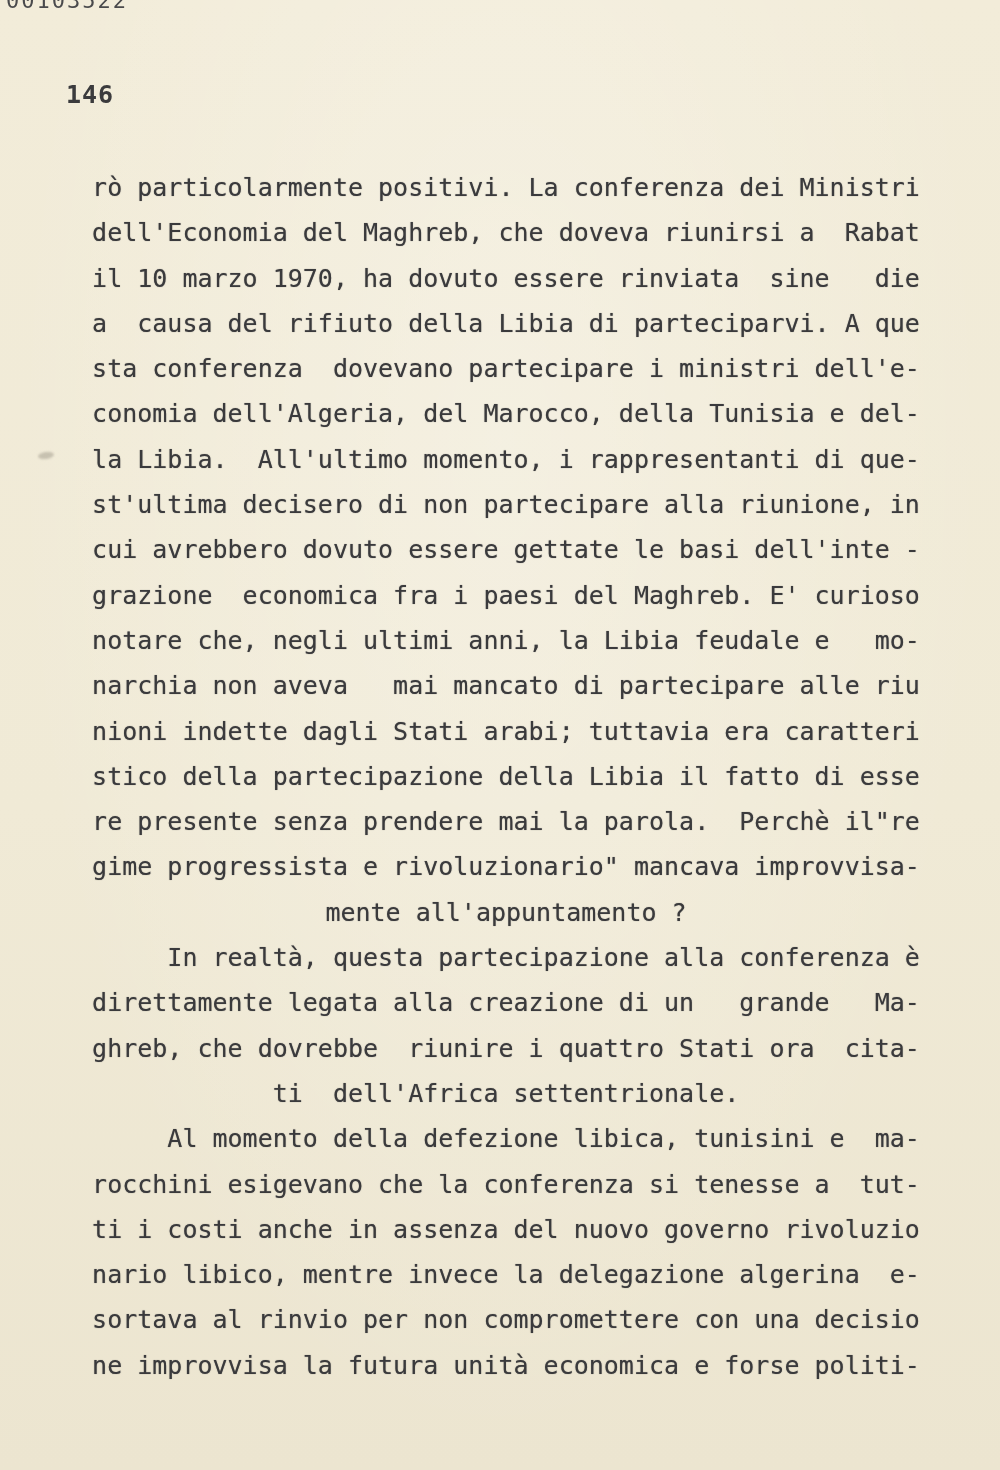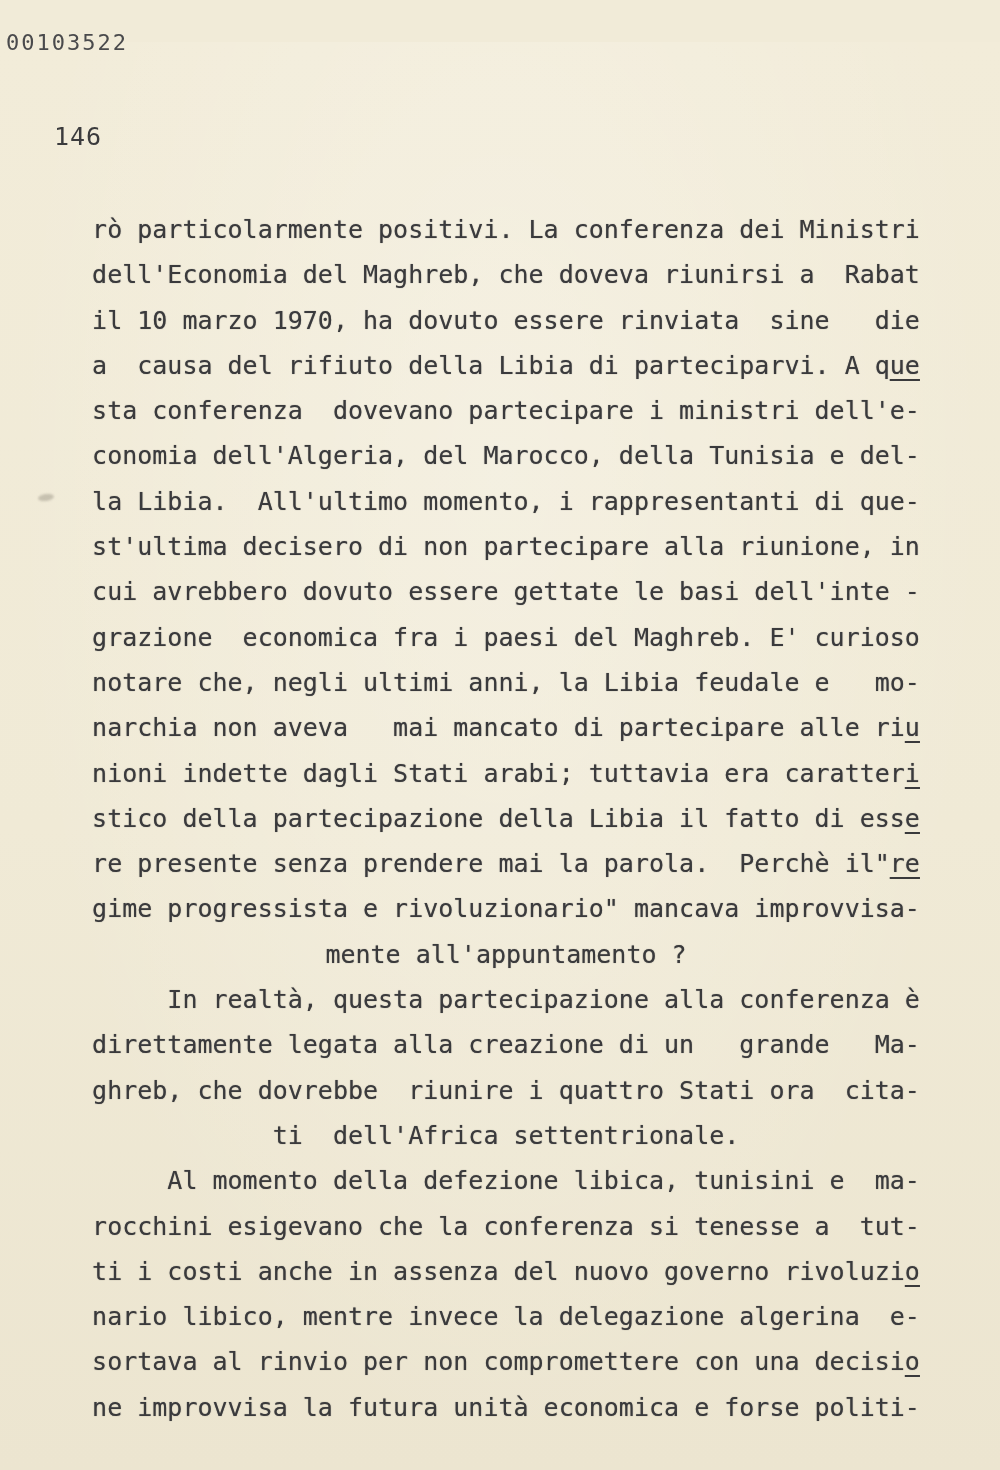--- a/index.html
+++ b/index.html
@@ -13,55 +13,54 @@
     overflow: hidden;
     background: #f1ebd8;
     font-family: "DejaVu Sans Mono", "Liberation Mono", monospace;
   }
   .page {
     position: absolute;
     inset: 0;
     background:
       radial-gradient(ellipse at 50% 30%, rgba(255,255,255,0.25), rgba(0,0,0,0) 70%),
       linear-gradient(180deg, #f2ecd9 0%, #f0ead6 55%, #ece5d0 100%);
-    margin-top: 42px;
   }
   .stamp {
     position: absolute;
     top: -12px;
     left: 6px;
     font-size: 22px;
     color: #4a4a4c;
     letter-spacing: 2px;
   }
   .page-number {
     position: absolute;
     top: 80px;
-    left: 54px;
+    left: 66px;
     font-size: 25px;
     color: #3b3b3d;
     letter-spacing: 1px;
+    font-weight: bold;
   }
   .doc-body {
     position: absolute;
     top: 165px;
     left: 66px;
     width: 880px;
     font-size: 25px;
     line-height: 45.3px;
     color: #3a3a3c;
     white-space: pre;
     text-shadow: 0 0 1px rgba(50,50,52,0.55);
     text-align: center;
   }
   .doc-body .line {
     height: 45.3px;
   }
   .doc-body .u {
-    text-decoration: underline;
     text-underline-offset: 5px;
     text-decoration-thickness: 2px;
   }
   .smudge {
     position: absolute;
     left: 38px;
     top: 452px;
     width: 16px;
     height: 7px;
     background: rgba(120,115,100,0.35);

